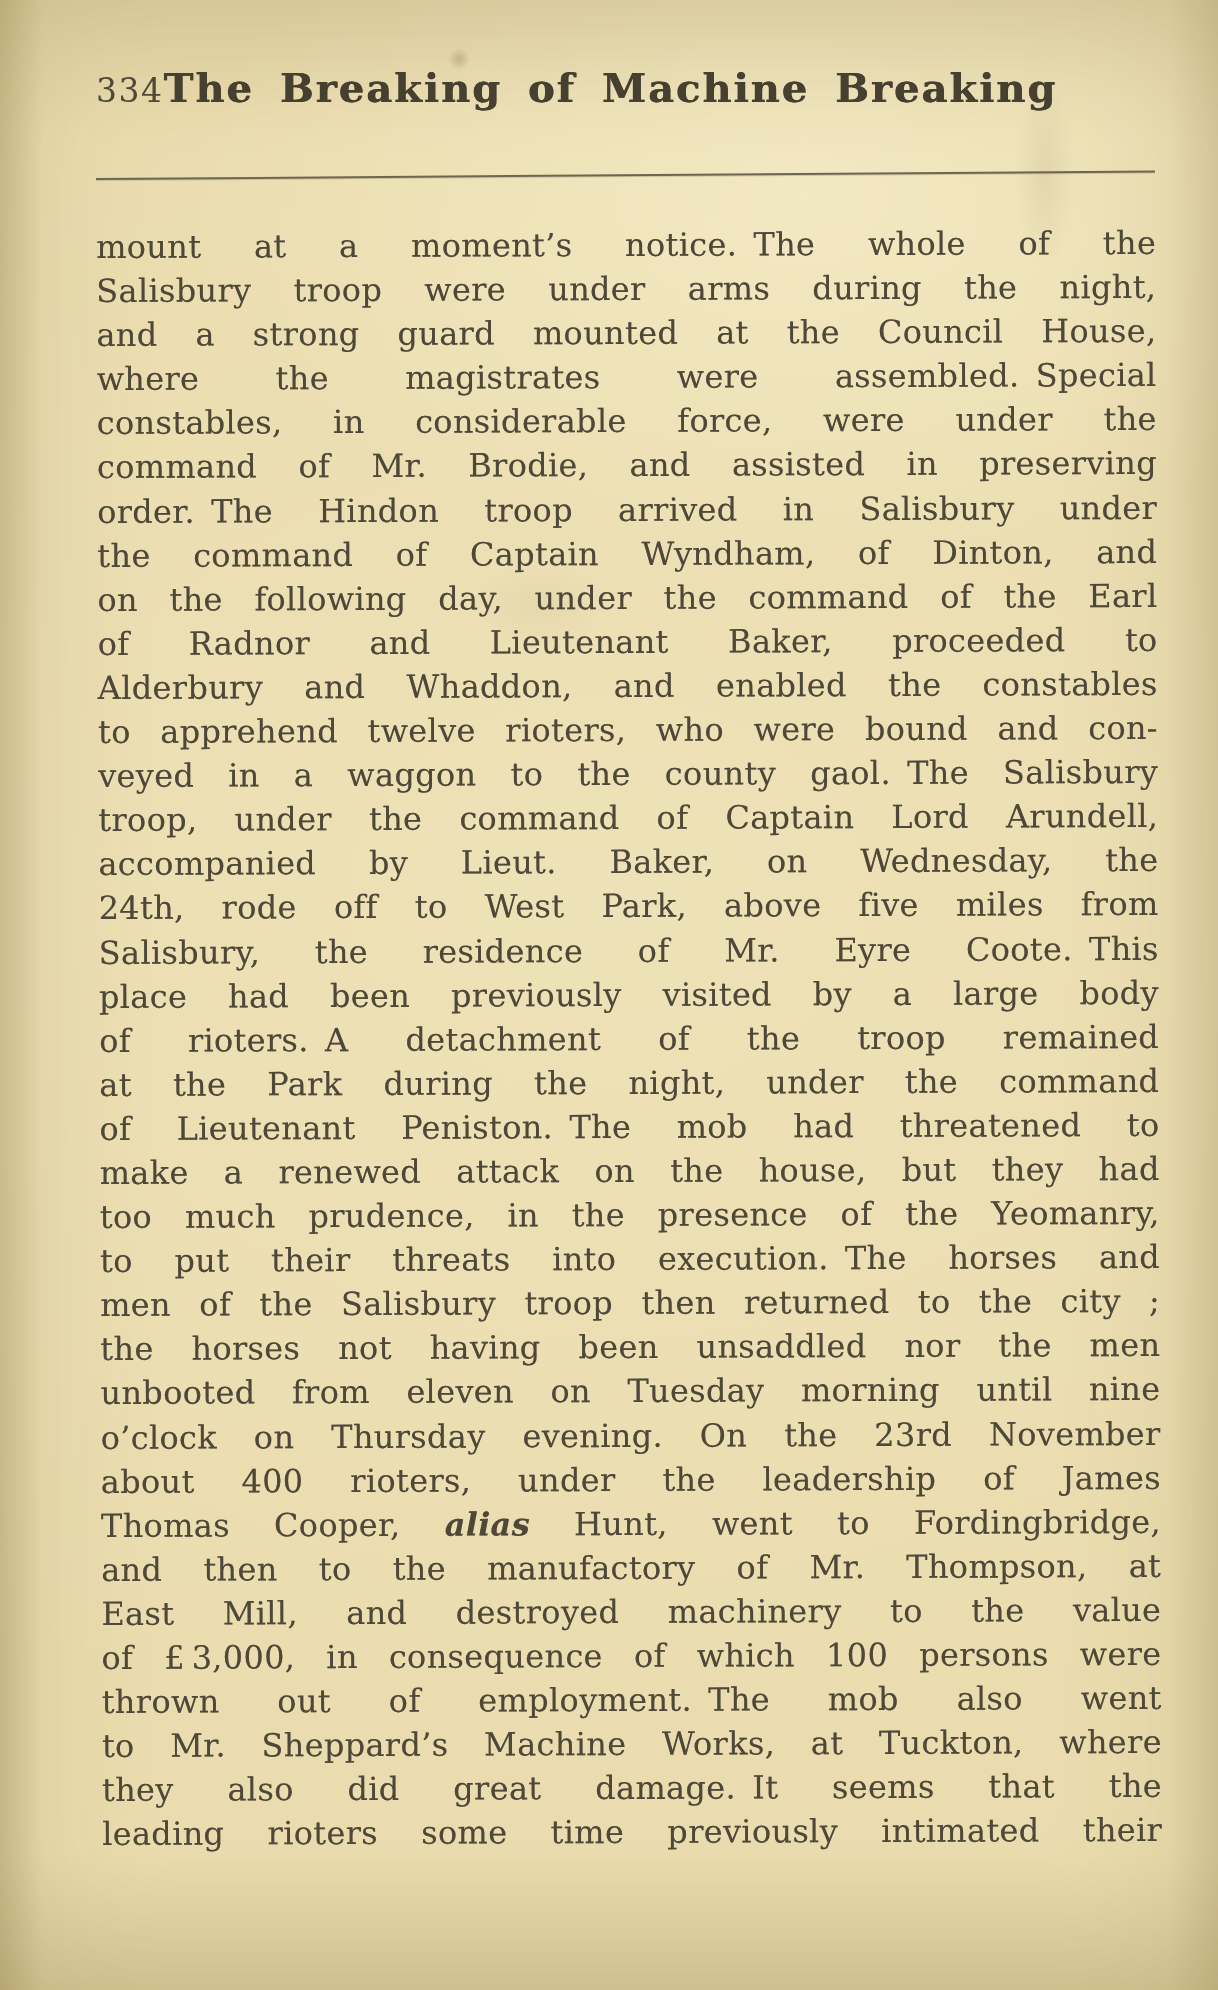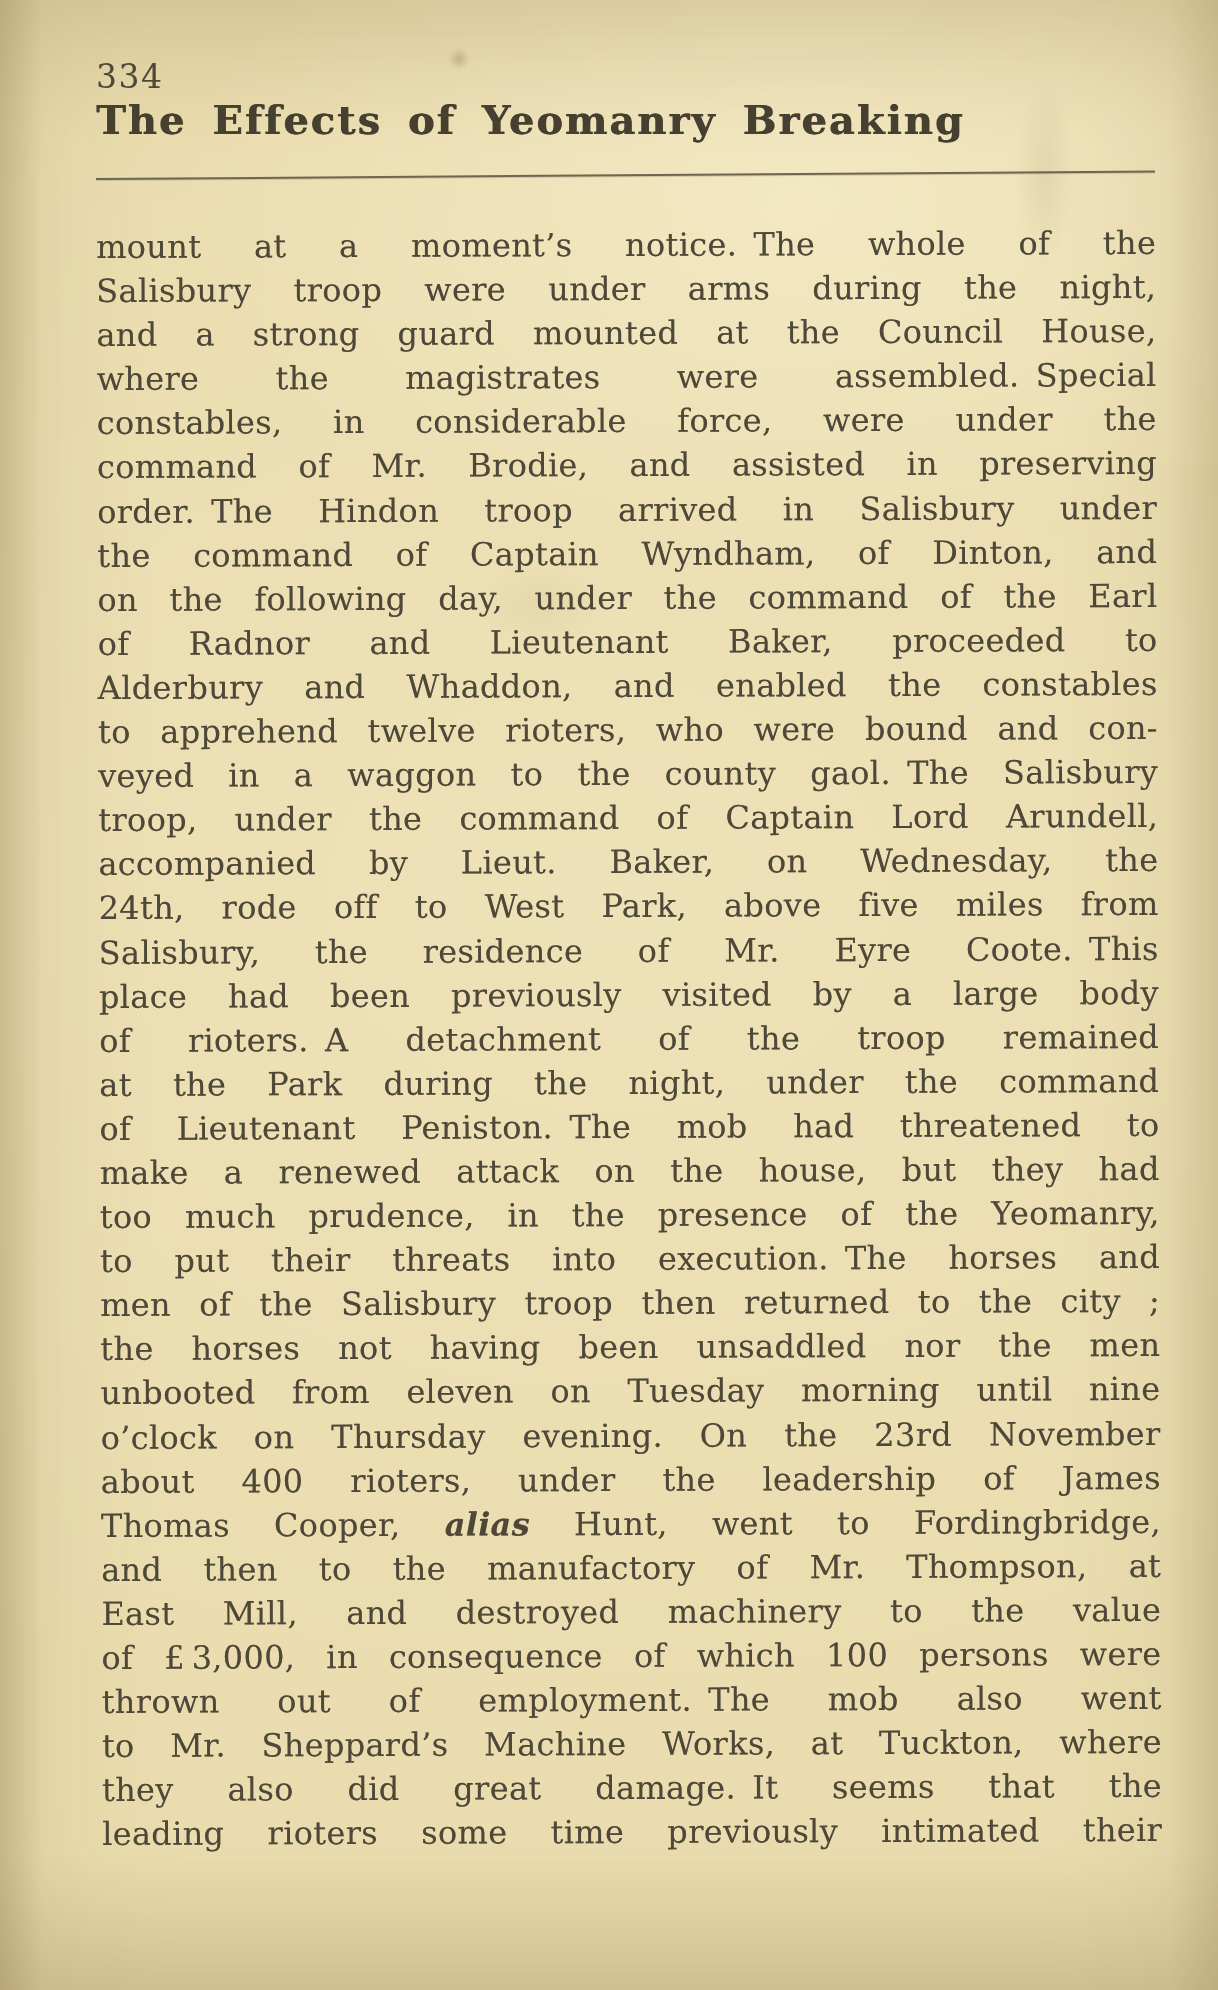--- a/index.html
+++ b/index.html
@@ -32,25 +32,24 @@
   .blotch-1 { left: 1015px; top: 80px; width: 60px; height: 190px;
     background: radial-gradient(closest-side, rgba(110,92,48,0.10), rgba(110,92,48,0)); }
   .blotch-2 { left: 448px; top: 48px; width: 22px; height: 22px;
     background: radial-gradient(closest-side, rgba(110,92,48,0.28), rgba(110,92,48,0)); }
   .blotch-3 { left: 470px; top: 560px; width: 140px; height: 90px;
     background: radial-gradient(closest-side, rgba(110,92,48,0.06), rgba(110,92,48,0)); }
 
   .page-header {
     position: absolute;
     left: 96px;
-    top: 57px;
+    top: 64px;
     width: 1062px;
     display: flex;
     align-items: baseline;
-    flex-direction: column;
   }
   .page-number {
     font-size: 33px;
     letter-spacing: 1.5px;
     flex: 0 0 auto;
   }
   .running-title {
     flex: 1 1 auto;
     margin: 0;
     text-align: center;
@@ -99,21 +98,21 @@
 </head>
 <body>
 
 <div class="page">
   <div class="blotch blotch-1"></div>
   <div class="blotch blotch-2"></div>
   <div class="blotch blotch-3"></div>
 
   <header class="page-header">
     <span class="page-number">334</span>
-    <h1 class="running-title">The Effects of Yeomanry Breaking</h1>
+    <h1 class="running-title">The Breaking of Machine Breaking</h1>
   </header>
 
   <div class="header-rule"></div>
 
   <main class="body-text">
       <div class="line"><span>mount at a moment’s notice. The whole of the</span></div>
       <div class="line"><span>Salisbury troop were under arms during the night,</span></div>
       <div class="line"><span>and a strong guard mounted at the Council House,</span></div>
       <div class="line"><span>where the magistrates were assembled. Special</span></div>
       <div class="line"><span>constables, in considerable force, were under the</span></div>

